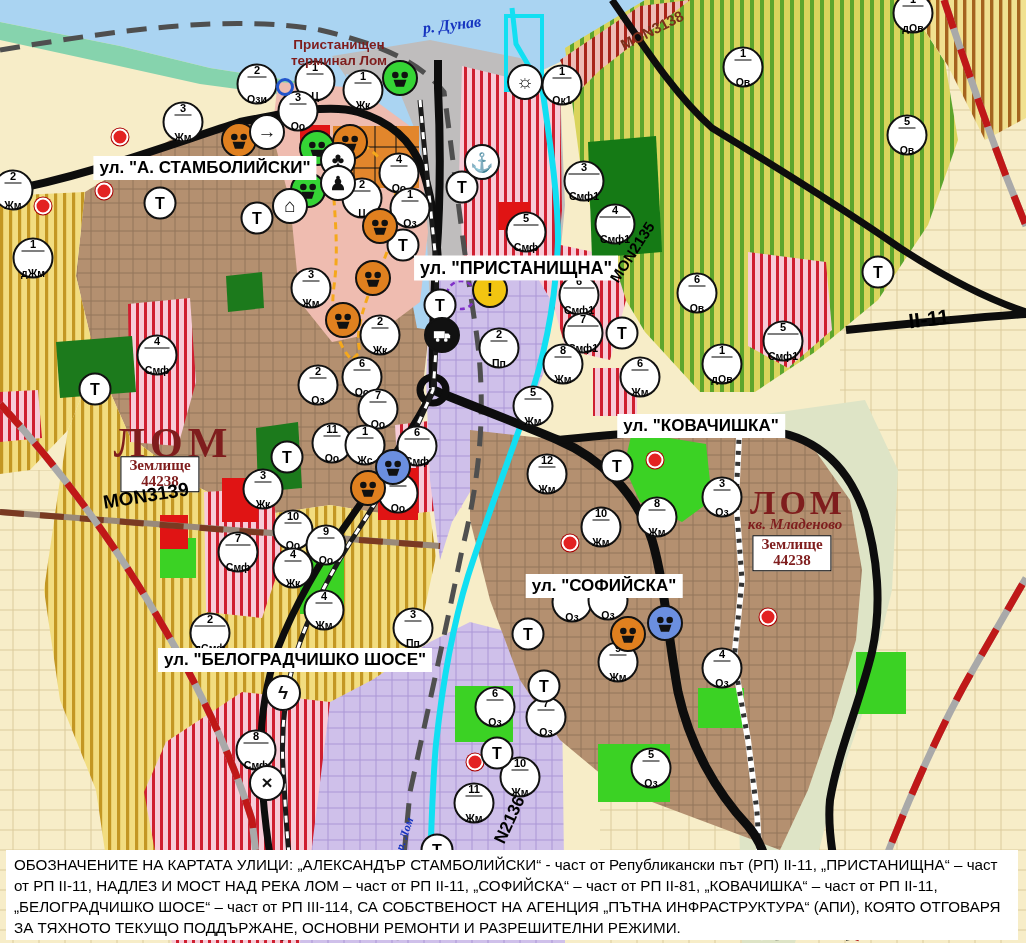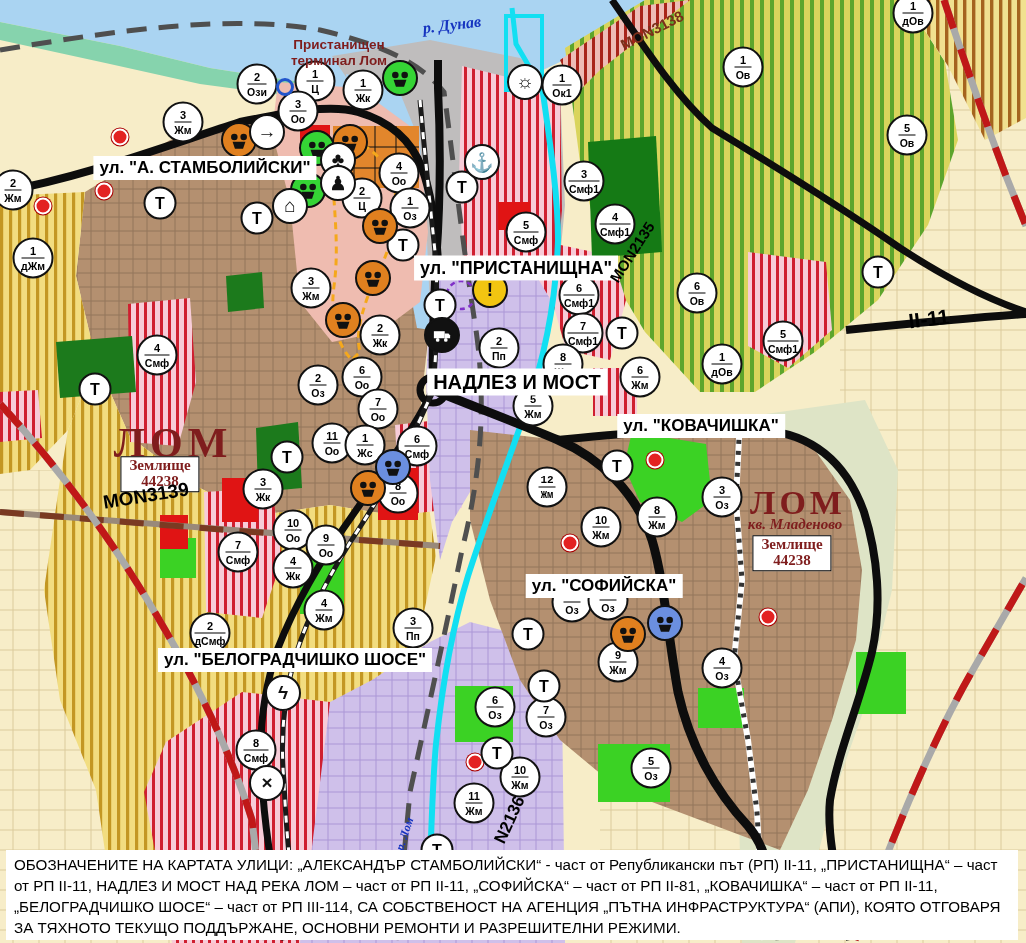--- a/index.html
+++ b/index.html
@@ -7,21 +7,21 @@
          font-family:"Liberation Sans",sans-serif;}
   .stage svg.bg{position:absolute;left:0;top:0;z-index:0;}
   .layer{position:absolute;left:0;top:0;width:100%;height:100%;z-index:2;pointer-events:none;}
   .labels{z-index:3;}
   
   .zm{position:absolute;transform:translate(-50%,-50%);width:37px;height:37px;background:#fff;
       border:2px solid #111;border-radius:50%;display:flex;flex-direction:column;align-items:center;
       justify-content:center;text-align:center;line-height:1;}
   .zm .n{display:block;font-size:11px;font-weight:bold;color:#000;padding:0 0 1px 0;min-height:11px;}
   .zm .c{display:block;font-size:10.5px;font-weight:bold;color:#000;border-top:1.5px solid #000;
-         padding-top:2px;min-width:17px;text-align:center;}
+         padding-top:16px;min-width:17px;text-align:center;}
   
   .tm{position:absolute;transform:translate(-50%,-50%);width:29px;height:29px;background:#fff;
       border:2px solid #111;border-radius:50%;display:flex;align-items:center;justify-content:center;
       font-size:16px;font-weight:bold;color:#000;}
   
   .im{position:absolute;transform:translate(-50%,-50%);width:32px;height:32px;border-radius:50%;
       display:flex;align-items:center;justify-content:center;font-size:19px;font-weight:bold;color:#111;
       border:2px solid #111;}
   .im svg{display:block;}
   .rd{position:absolute;transform:translate(-50%,-50%);width:13px;height:13px;border-radius:50%;
@@ -358,21 +358,21 @@
         <span class="c">Жм</span>
       </div>
       <div class="zm" style="left: 533px; top: 406px;">
         <span class="n">5</span>
         <span class="c">Жм</span>
       </div>
       <div class="zm" style="left: 640px; top: 377px;">
         <span class="n">6</span>
         <span class="c">Жм</span>
       </div>
-      <div class="zm" style="left: 547px; top: 487px; font-family: Liberation Mono, monospace;">
+      <div class="zm" style="left: 547px; top: 474px;">
         <span class="n">12</span>
         <span class="c">Жм</span>
       </div>
       <div class="zm" style="left: 601px; top: 527px;">
         <span class="n">10</span>
         <span class="c">Жм</span>
       </div>
       <div class="zm" style="left: 657px; top: 517px;">
         <span class="n">8</span>
         <span class="c">Жм</span>
@@ -534,21 +534,20 @@
       <div class="im" style="left: 267px; top: 783px; background: rgb(255, 255, 255);">×</div>
       <div class="im" style="left: 285px; top: 87px; width: 12px; height: 12px; background: transparent; border: 3px solid rgb(34, 85, 204);"></div>
     </div>
 
   <div class="layer labels">
     <div class="maplbl serif riverlbl" style="left:452px;top:25px;transform:translate(-50%,-50%) rotate(-7deg);">р. Дунав</div>
     <div class="maplbl" style="left:339px;top:53px;white-space:normal;width:120px;text-align:center;font-weight:bold;font-size:13.5px;line-height:1.15;">Пристанищен терминал Лом</div>
 
     <div class="slabel" style="left:205px;top:168px;">ул. "А. СТАМБОЛИЙСКИ"</div>
     <div class="slabel" style="left:516px;top:268px;font-size:18px;">ул. "ПРИСТАНИЩНА"</div>
-    <div class="slabel" style="left:517px;top:382px;font-size:20px;">НАДЛЕЗ И МОСТ</div>
     <div class="slabel" style="left:701px;top:426px;">ул. "КОВАЧИШКА"</div>
     <div class="slabel" style="left:604px;top:586px;">ул. "СОФИЙСКА"</div>
     <div class="slabel" style="left:295px;top:660px;">ул. "БЕЛОГРАДЧИШКО ШОСЕ"</div>
 
     <div class="maplbl serif" style="left:173px;top:443px;font-size:42px;font-weight:bold;letter-spacing:5px;">ЛОМ</div>
     <div class="maplbl serif boxlbl" style="left:160px;top:474px;">
       <span>Землище</span><br>
       <span>44238</span>
     </div>
 

